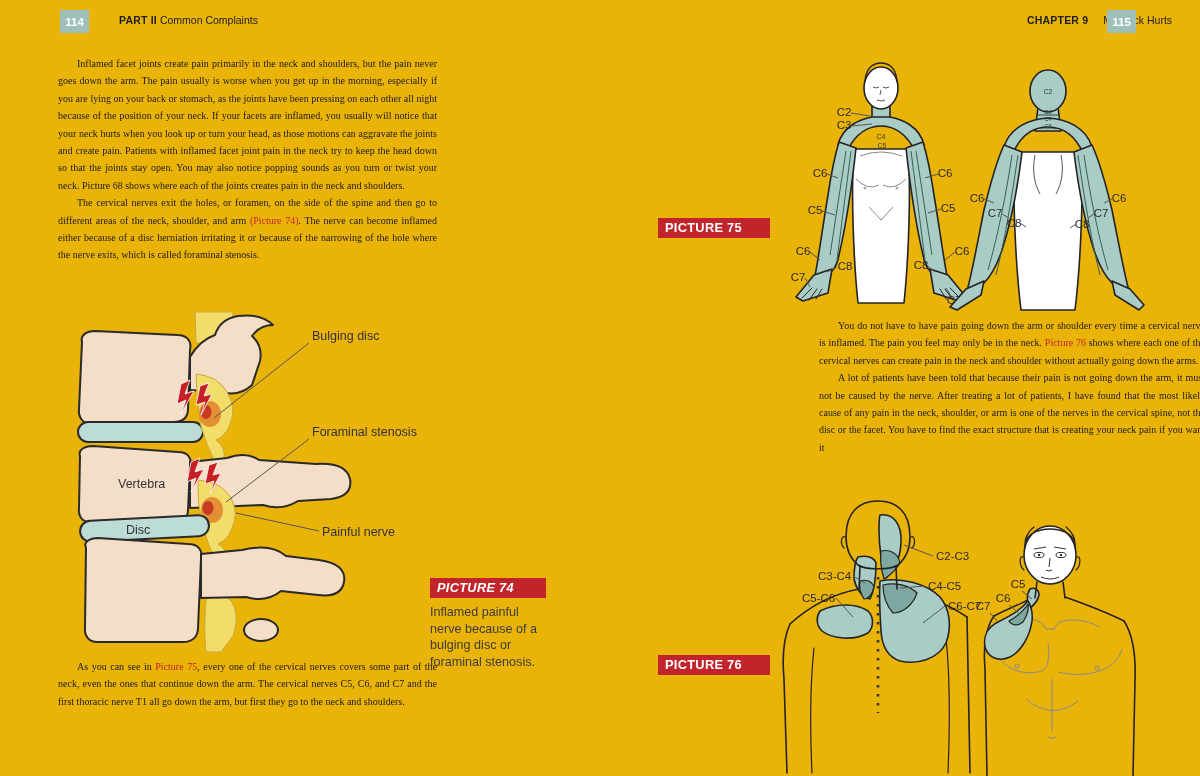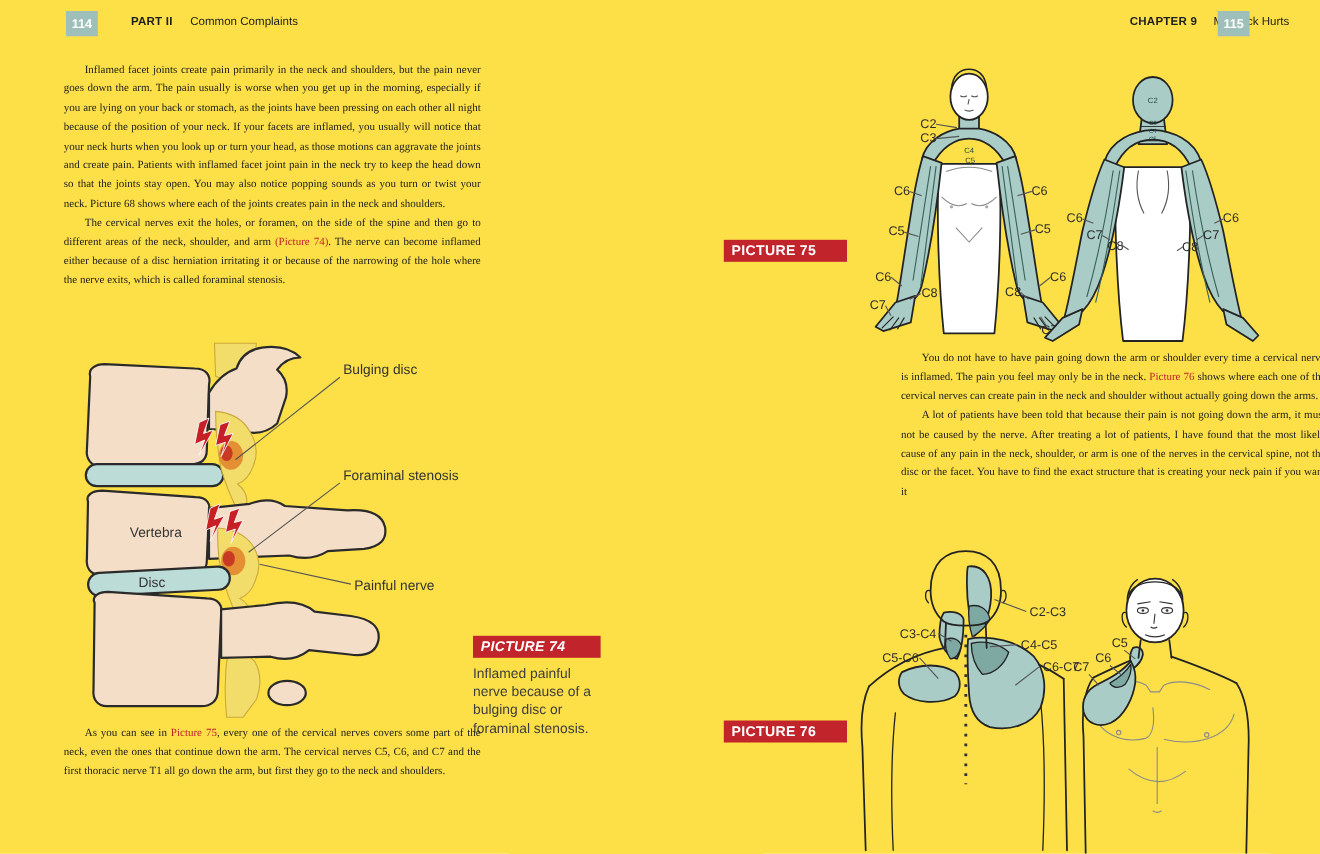--- a/index.html
+++ b/index.html
@@ -1,17 +1,17 @@
 <!DOCTYPE html>
 <html><head>
 <meta charset="utf-8">
 <style>
   * { margin:0; padding:0; box-sizing:border-box; }
   body { width:1200px; height:776px; background:#ffffff; font-family:"Liberation Serif", serif; color:#1b1b1b; }
-  #spread { position:relative; width:1200px; height:776px; background:#fde047; overflow:hidden; }
+  #spread { position:relative; width:1200px; height:776px; background:#eab308; overflow:hidden; }
 
   
   .pagebox { position:absolute; top:10px; width:29px; height:23px; background:#9fc0ba; color:#fff;
              font-family:"Liberation Sans", sans-serif; font-weight:bold; font-size:11.5px;
              display:flex; align-items:center; justify-content:center; }
   .runhead { position:absolute; top:14px; font-family:"Liberation Sans", sans-serif; font-size:10.5px; color:#1d1d1d; }
   .runhead b { letter-spacing:.2px;padding-left:24px; }
 
   
   .col { position:absolute; text-align:justify; font-size:10px; line-height:17.4px; }
@@ -43,21 +43,21 @@
   .nline { stroke:#37605a; stroke-width:1; fill:none; }
 </style>
 </head>
 <body>
 
 <div id="spread">
 
   <div class="pagebox" style="left:60px;">114</div>
   <div class="runhead" style="left:95px;">
     <b>PART II</b>
-    <span style="margin-left:13px;">Common Complaints</span>
+    <span style="">Common Complaints</span>
   </div>
 
   <div class="runhead" style="left:1003px;">
     <b>CHAPTER 9</b>
     <span style="margin-left:12px;">My Neck Hurts</span>
   </div>
   <div class="pagebox" style="left:1107px;">115</div>
 
   <div class="col" style="left:58px; top:55px; width:379px;">
     <p><span>Inflamed facet joints create pain primarily in the neck and shoulders, but the pain never goes down the arm. The pain usually is worse when you get up in the morning, especially if you are lying on your back or stomach, as the joints have been pressing on each other all night because of the position of your neck. If your facets are inflamed, you usually will notice that your neck hurts when you look up or turn your head, as those motions can aggravate the joints and create pain. Patients with inflamed facet joint pain in the neck try to keep the head down so that the joints stay open. You may also notice popping sounds as you turn or twist your neck. Picture 68 shows where each of the joints creates pain in the neck and shoulders.</span></p>

